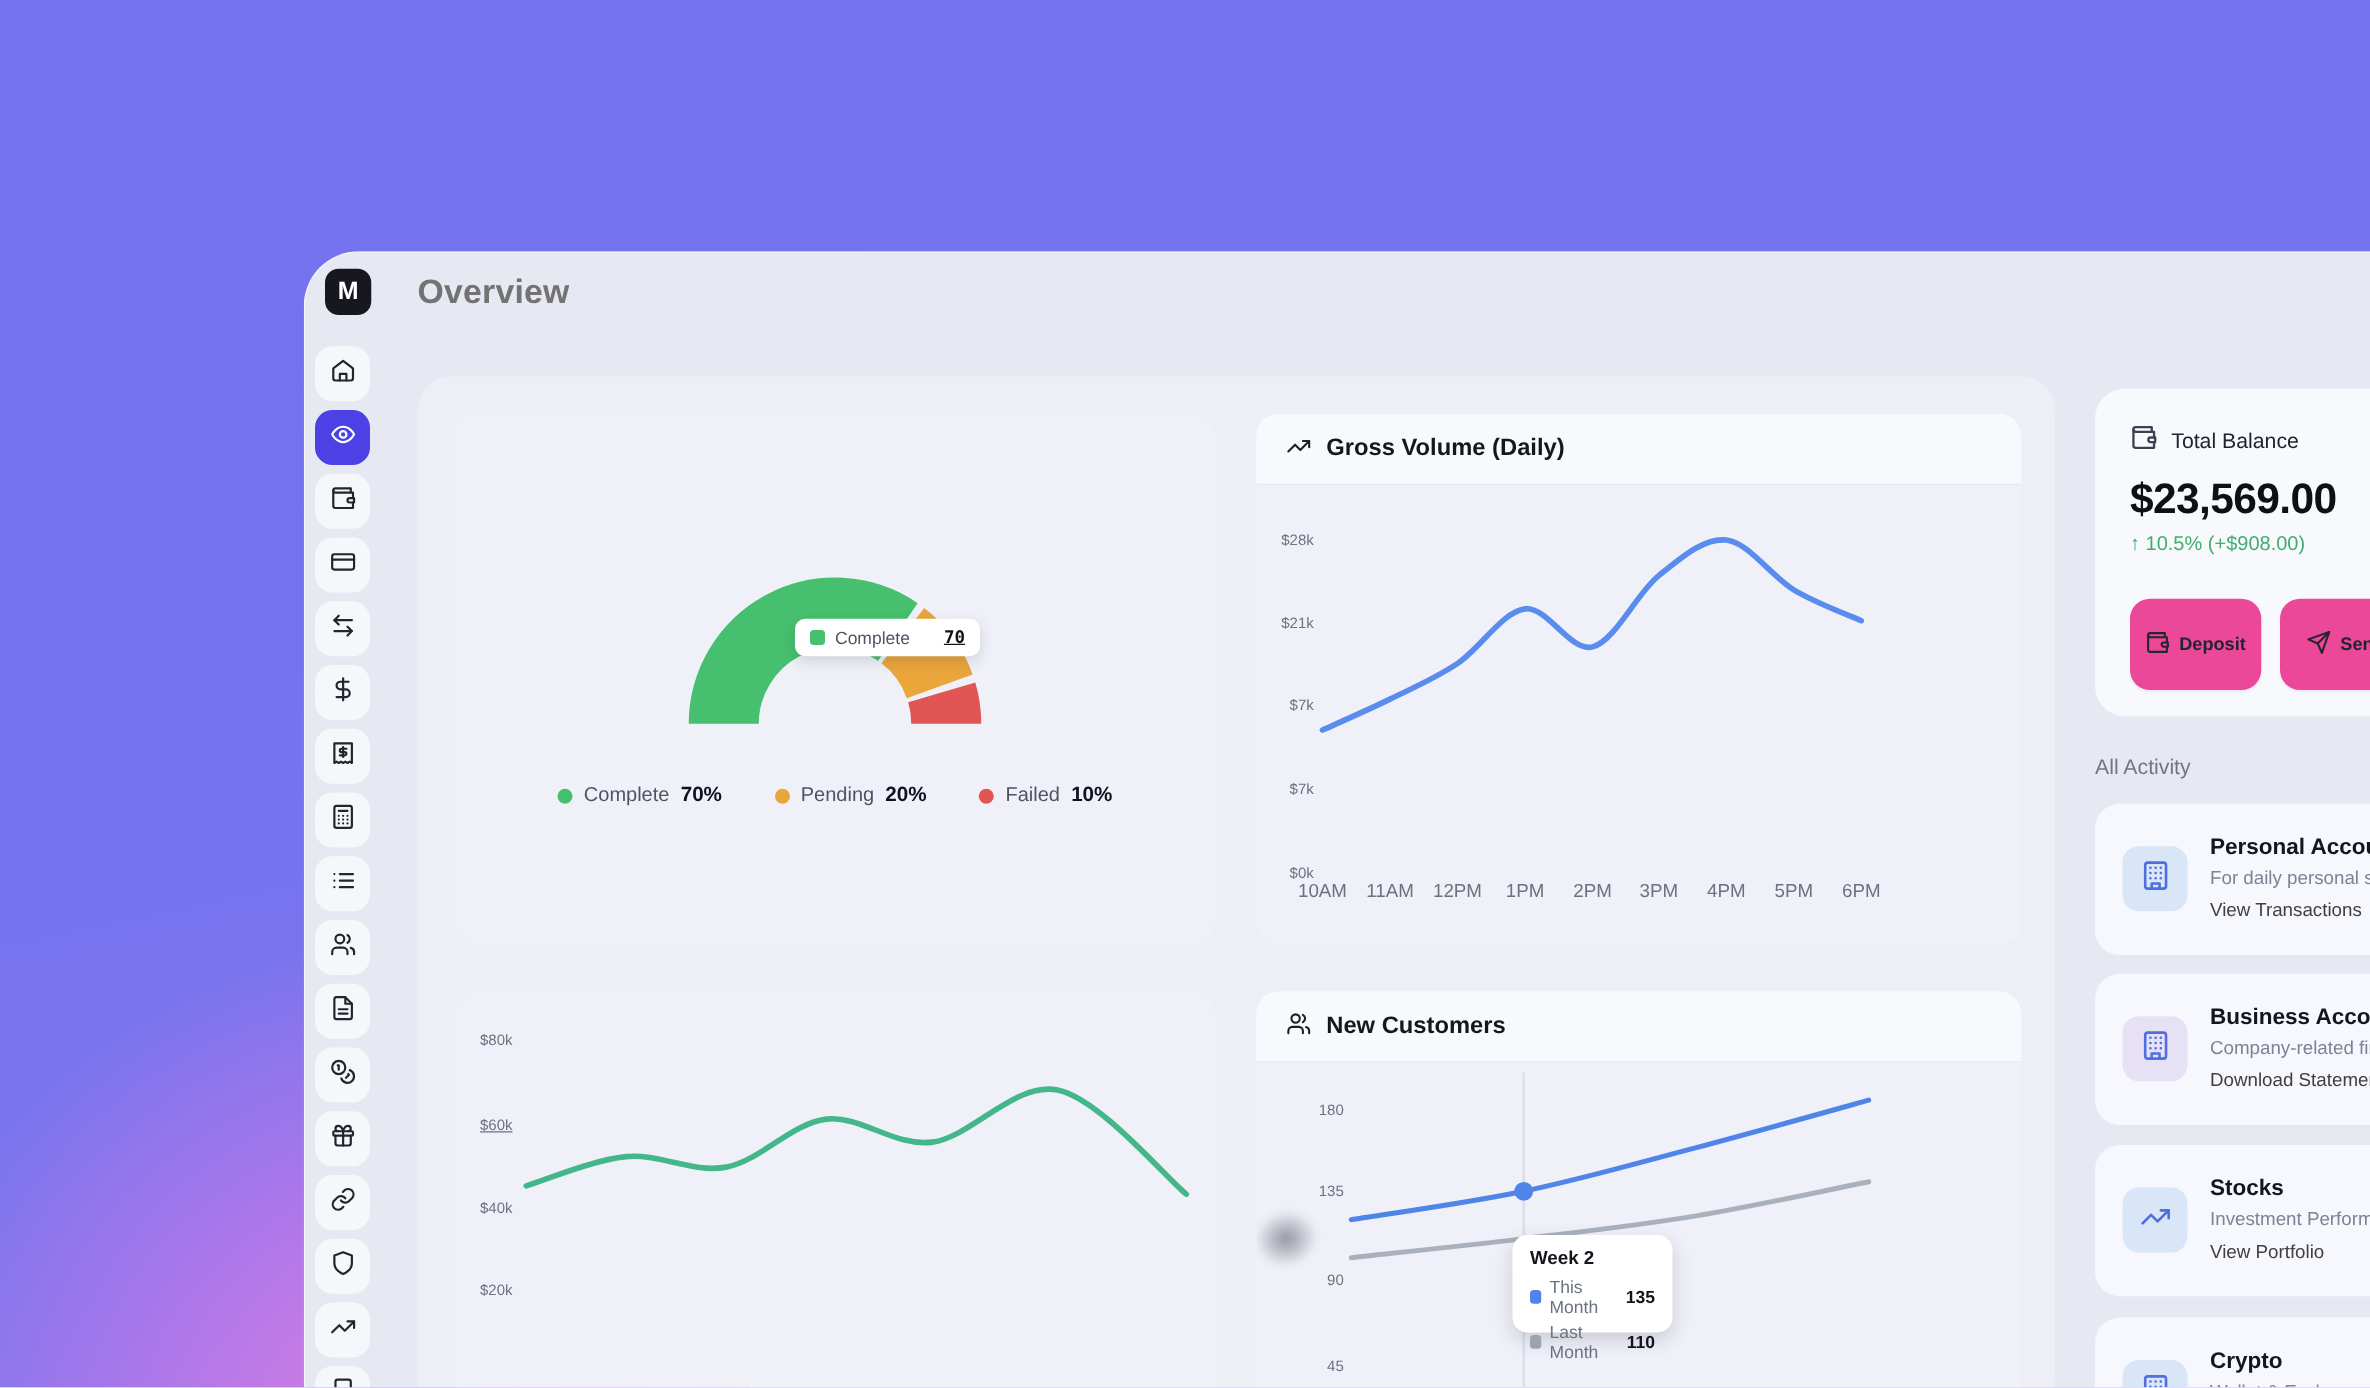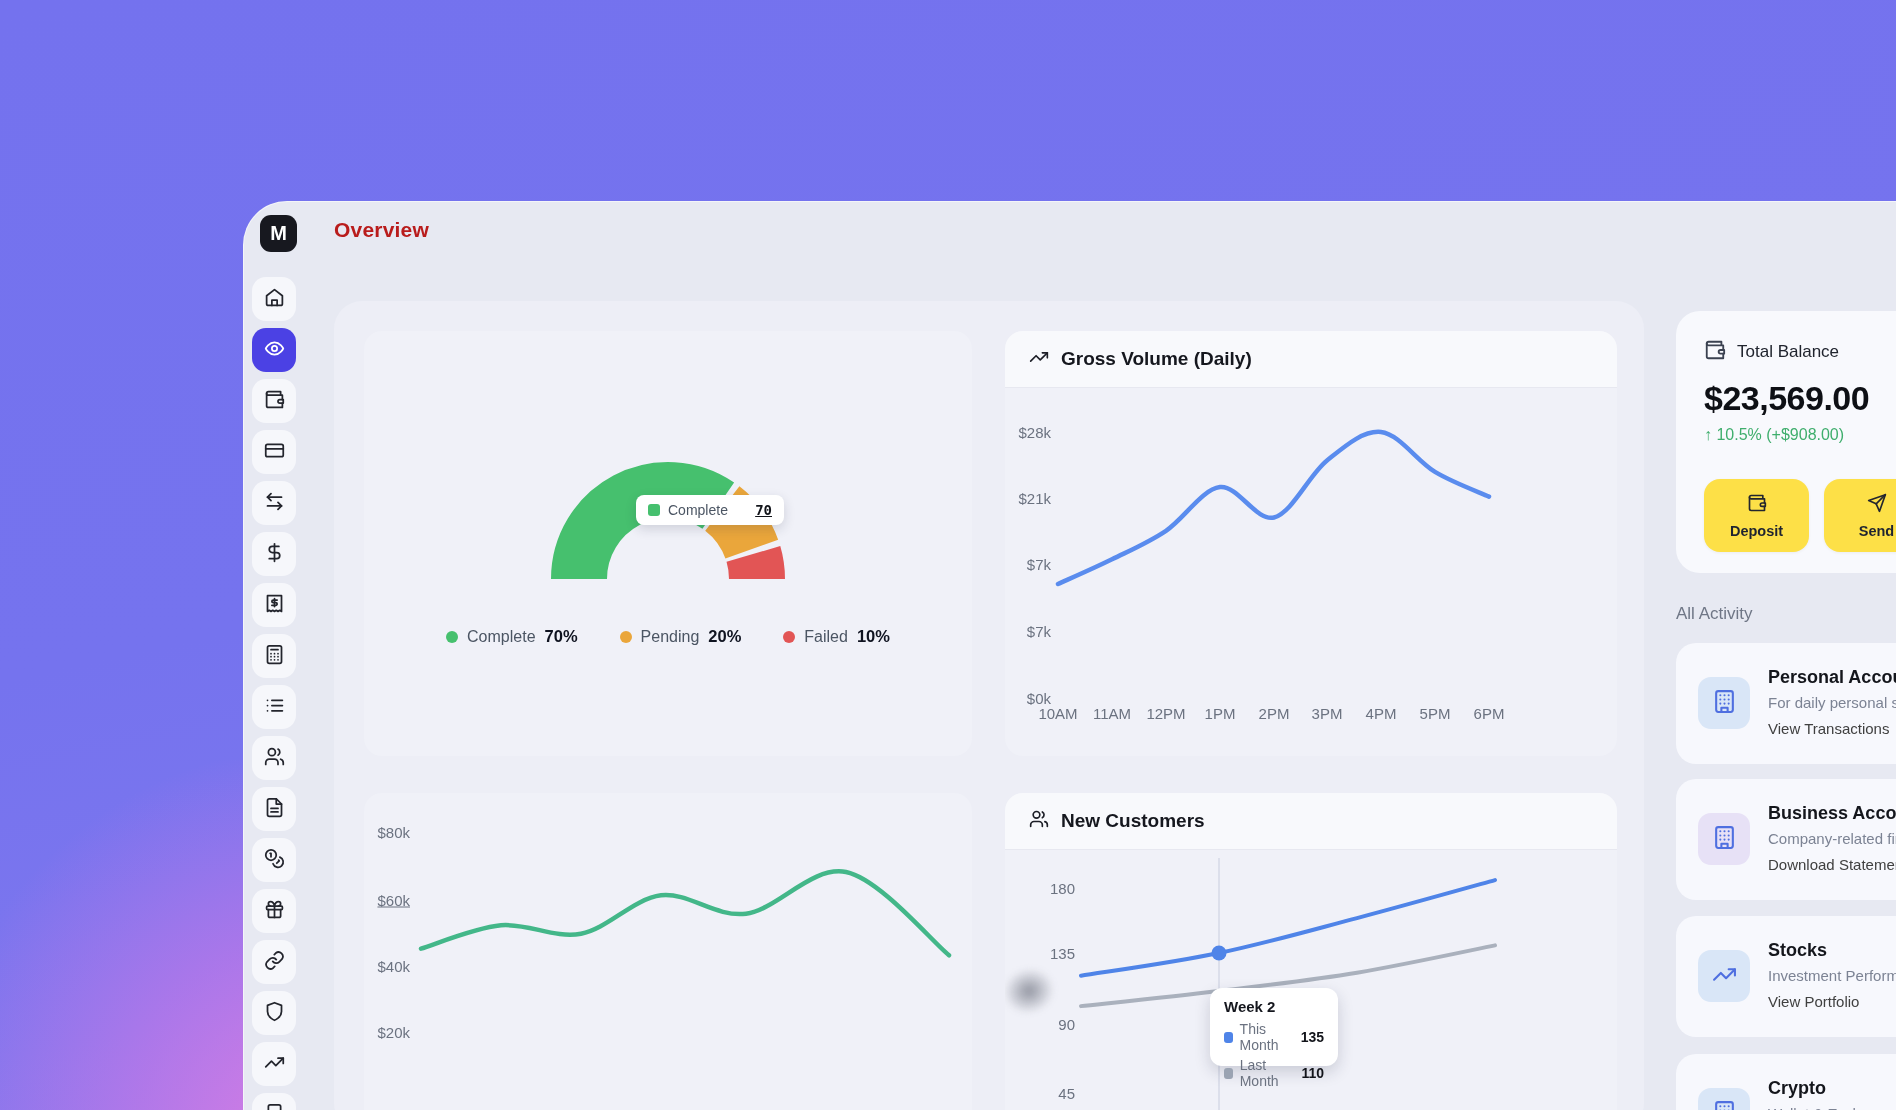--- a/index.html
+++ b/index.html
@@ -12,22 +12,22 @@
     background:radial-gradient(circle at 62% 55%, rgba(224,126,226,0.95) 0%, rgba(210,120,230,0.55) 35%, rgba(210,120,230,0) 68%);
     pointer-events:none; }
 
   .window { position:absolute; left:243px; top:201px; width:1653px; height:909px;
     background:#e7e9f2; border-radius:44px 0 0 0; overflow:hidden;
     border-top:1px solid rgba(255,255,255,.55); border-left:1px solid rgba(255,255,255,.55); }
 
   .logo { position:absolute; left:16px; top:13px; width:37px; height:37px; border-radius:11px;
     background:#17181f; color:#fff; display:flex; align-items:center; justify-content:center;
     font-size:20px; font-weight:700; }
-  .page-title { position:absolute; left:90px; top:16px; font-size:21px; font-weight:700;
-    color:#b91c1c; letter-spacing:.2px; }
+  .page-title { position:absolute; left:90px; top:16px; font-size:27px; font-weight:700;
+    color:#737373; letter-spacing:.2px; }
 
   .sidebar { position:absolute; left:8px; top:75px; width:44px; }
   .side-item { width:44px; height:44px; margin-bottom:7px; border-radius:14px;
     background:#f6f7fb; color:#23252d; display:flex; align-items:center; justify-content:center;
     cursor:pointer; }
   .side-item.active { background:#4b41e4; color:#ffffff; }
   .side-item svg { width:21px; height:21px; }
 
   .content-wrapper { position:absolute; left:90px; top:99px; width:1310px; height:830px;
     background:#edeef6; border-radius:28px; }
@@ -54,21 +54,21 @@
     font-family:"DejaVu Sans Mono", monospace;text-decoration:underline; }
   .legend { position:absolute; left:0; top:296px; width:100%;
     display:flex; justify-content:center; gap:42px; }
   .legend-item { display:flex; align-items:center; gap:9px; }
   .legend-dot { width:12px; height:12px; border-radius:50%; }
   .legend-label { font-size:16px; color:#4b5563; }
   .legend-value { font-size:16.5px; font-weight:700; color:#0f1320; }
 
   
   .plot-svg { position:absolute; left:0; top:0; overflow:visible; }
-  .y-tick { position:absolute; font-size:15px; color:#6b7280; transform:translateY(-50%);
+  .y-tick { position:absolute; font-size:12px; color:#6b7280; transform:translateY(-50%);
     text-align:right; width:60px; }
   .x-tick { position:absolute; font-size:15px; color:#6b7280; transform:translate(-50%,-50%); }
 
   .cust-tooltip { position:absolute; left:205px; top:138px; width:128px; height:78px;
     background:#ffffff; border-radius:12px; box-shadow:0 6px 16px rgba(30,35,60,.18);
     padding:10px 14px; z-index:4; }
   .cust-tooltip .tt-title { font-size:15px; font-weight:700; color:#14161d; margin-bottom:6px; }
   .tt-row { display:flex; align-items:center; gap:7px; margin-bottom:4px; }
   .tt-row .sq { width:11px; height:11px; border-radius:3px; }
   .tt-row .lbl { font-size:14px; color:#6b7280; }
@@ -81,22 +81,22 @@
   
   .balance-card { position:absolute; left:1432px; top:109px; width:250px; height:262px;
     background:#f8f9fd; border-radius:24px; padding:28px; }
   .balance-head { display:flex; align-items:center; gap:11px; }
   .balance-head svg { width:22px; height:22px; color:#3a4150; }
   .balance-label { font-size:17px; color:#20242e; font-weight:500; }
   .balance-amount { margin-top:14px; font-size:34px; font-weight:800; color:#0e1015;
     letter-spacing:-.5px; white-space:nowrap; }
   .balance-change { margin-top:8px; font-size:16px; color:#3fae6d; white-space:nowrap; }
   .balance-actions { position:absolute; left:28px; top:168px; display:flex; gap:15px; }
-  .action-btn { width:105px; height:73px; background:#fde047; border:none; border-radius:16px;
-    display:flex; flex-direction:column; align-items:center; justify-content:center; gap:7px;
+  .action-btn { width:105px; height:73px; background:#ec4899; border:none; border-radius:16px;
+    display:flex; flex-direction:row; align-items:center; justify-content:center; gap:7px;
     cursor:pointer; box-shadow:0 1px 3px rgba(40,45,70,.06); }
   .action-btn svg { width:20px; height:20px; color:#23262e; }
   .action-btn span { font-size:14.5px; font-weight:600; color:#1f2430; }
 
   .activity-heading { position:absolute; left:1432px; top:402px; font-size:17px; color:#6f7686; }
   .activity-card { position:absolute; left:1432px; width:250px; height:121px;
     background:#f7f8fd; border-radius:20px; cursor:pointer; }
   .act-tile { position:absolute; left:22px; top:34px; width:52px; height:52px; border-radius:13px;
     display:flex; align-items:center; justify-content:center; color:#4f6fe0; }
   .act-tile svg { width:25px; height:25px; }

